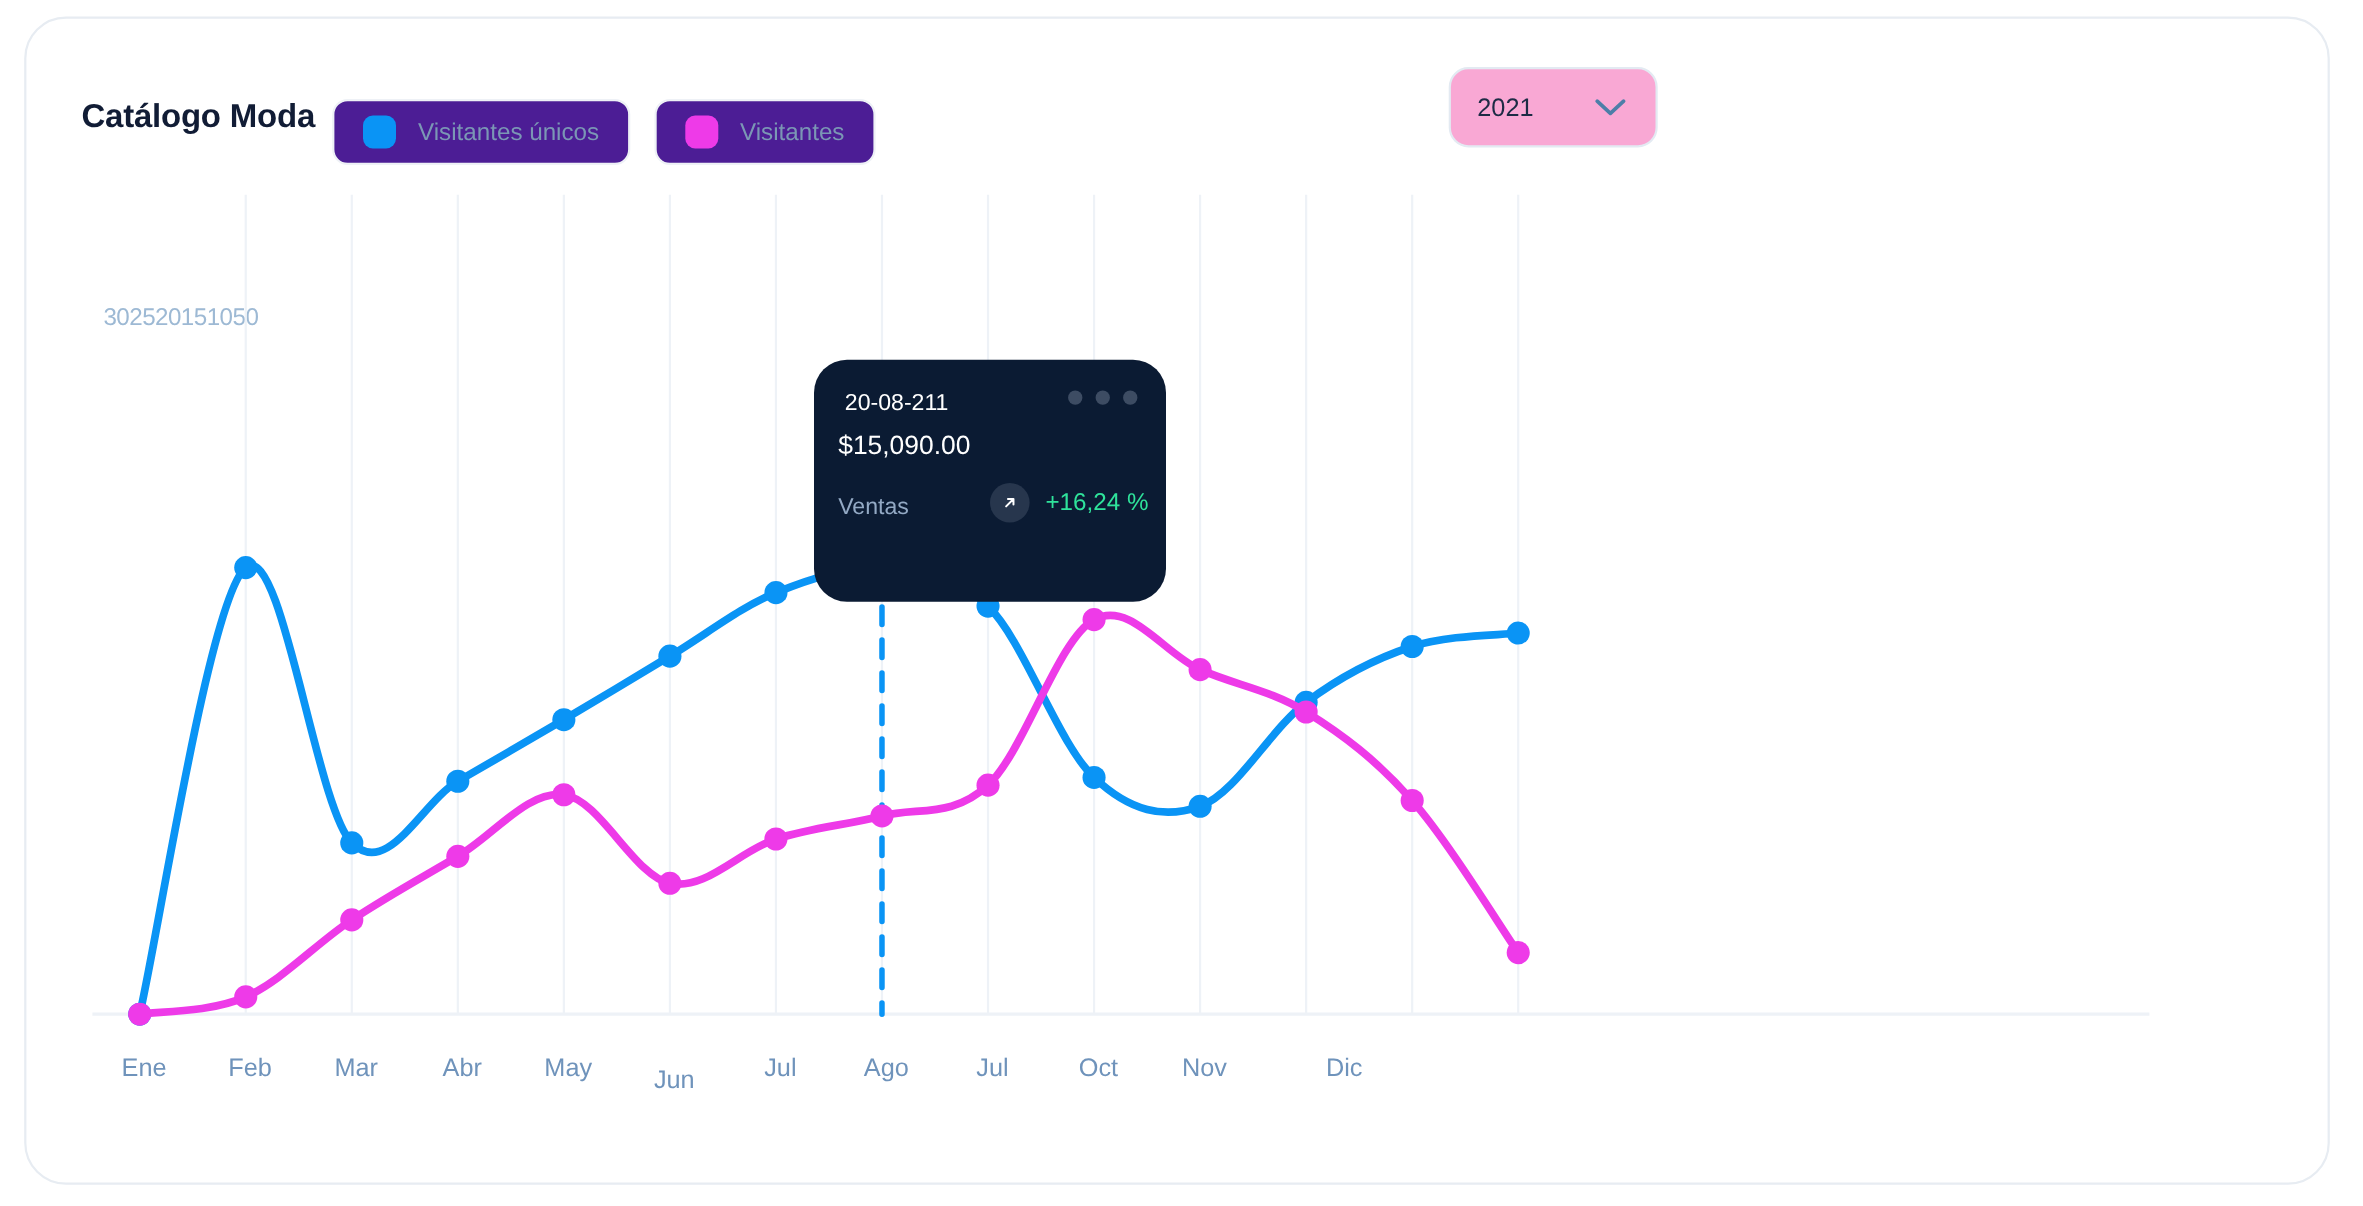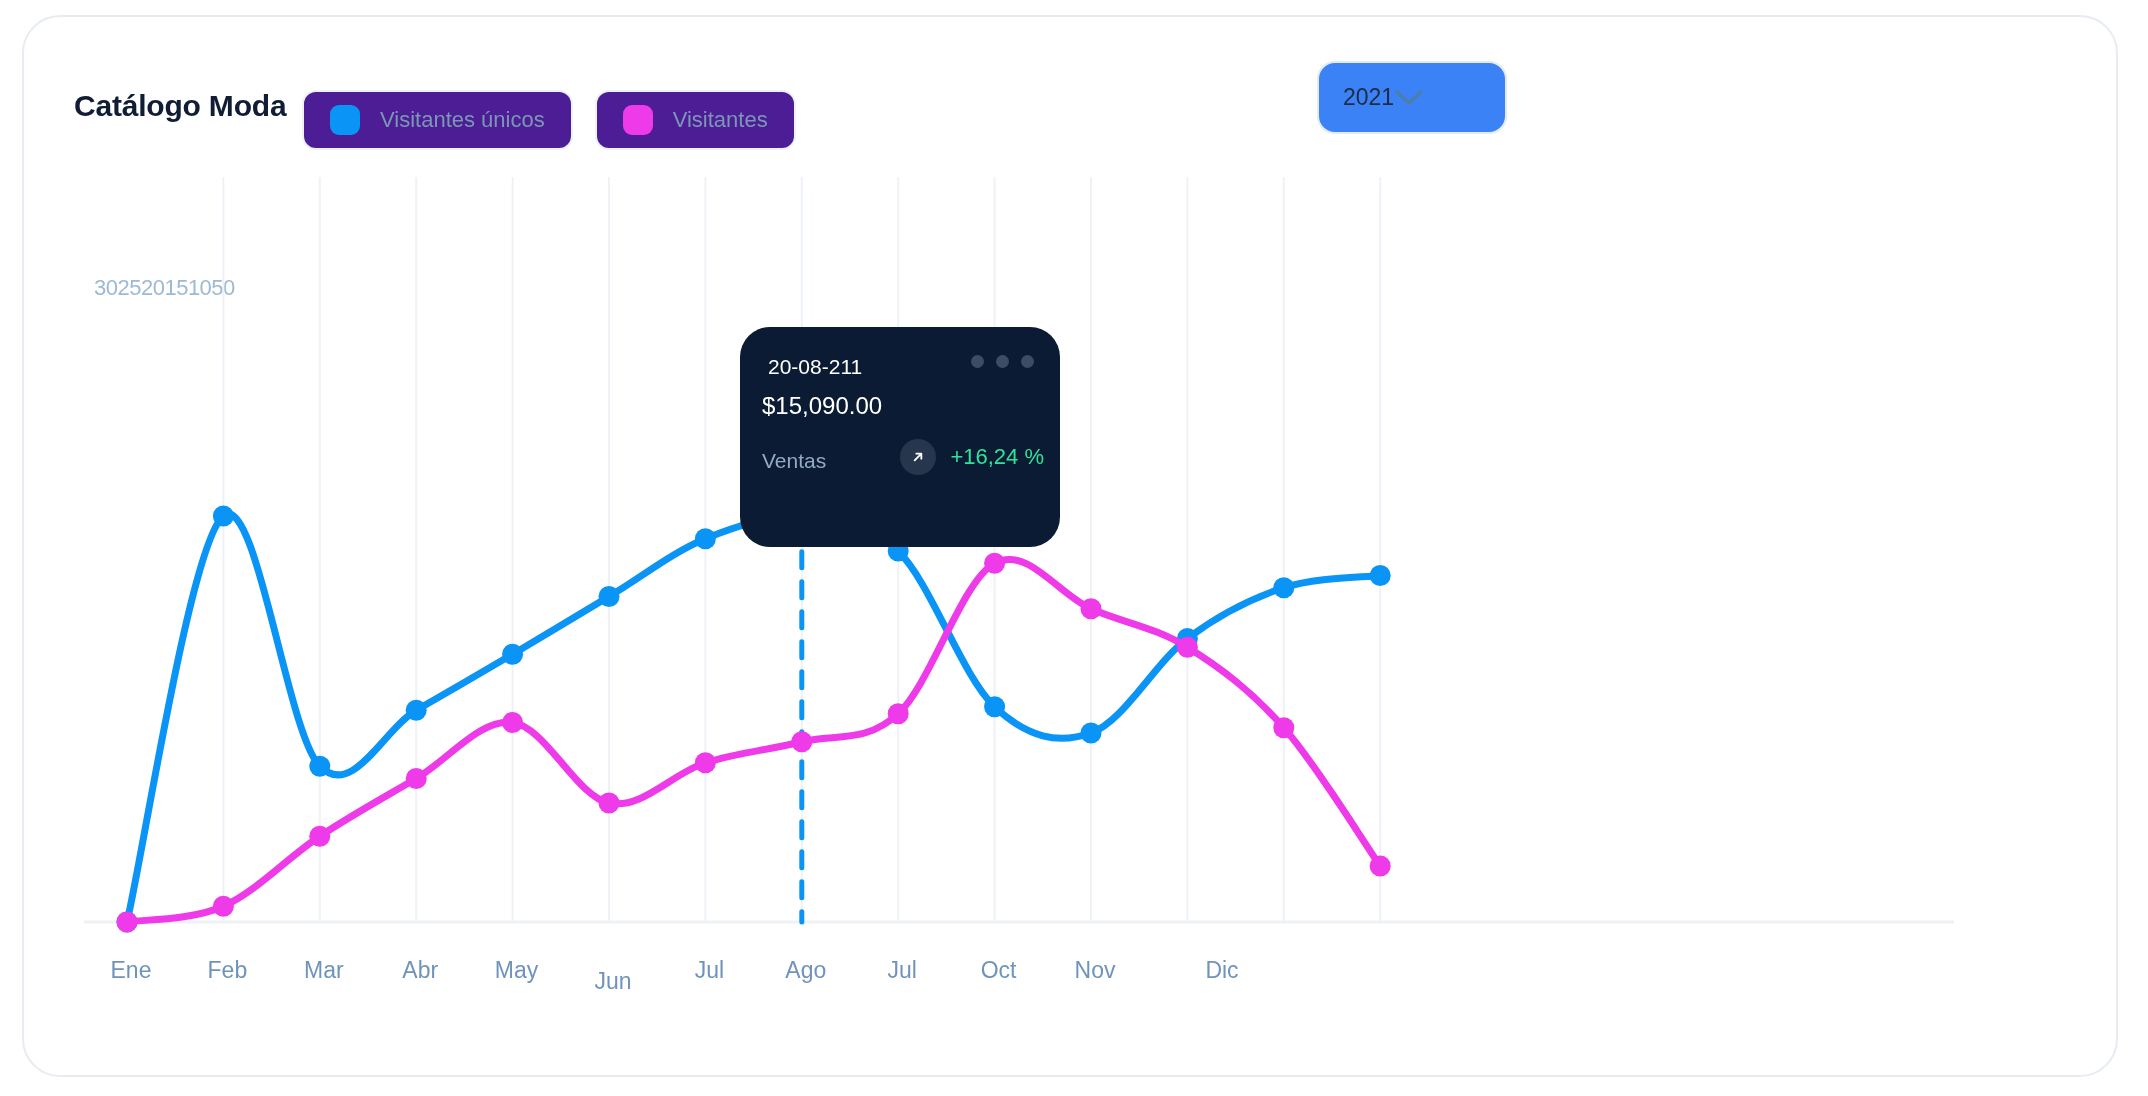--- a/index.html
+++ b/index.html
@@ -76,25 +76,25 @@
     white-space: nowrap;
   }
   .year-select {
     position: absolute;
     left: 1293px;
     top: 44px;
     width: 190px;
     height: 73px;
     border: 2px solid #e3eaf2;
     border-radius: 18px;
-    background: #3b82f6;
+    background: #f9a8d4;
     box-sizing: border-box;
     display: flex;
     align-items: center;
-    justify-content: flex-start;
+    justify-content: space-between;
     padding: 0 26px 0 24px;
   }
   .year-value {
     font-size: 23px;
     color: #1d2b45;
   }
   .chev {
     width: 30px;
     height: 18px;
     flex: none;

